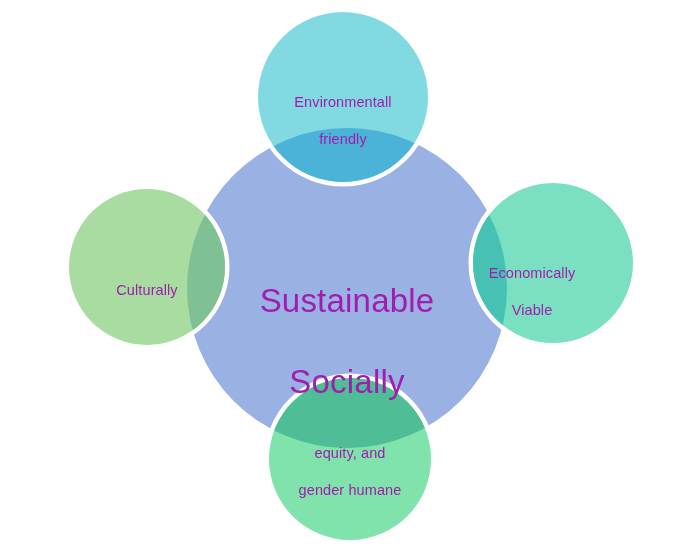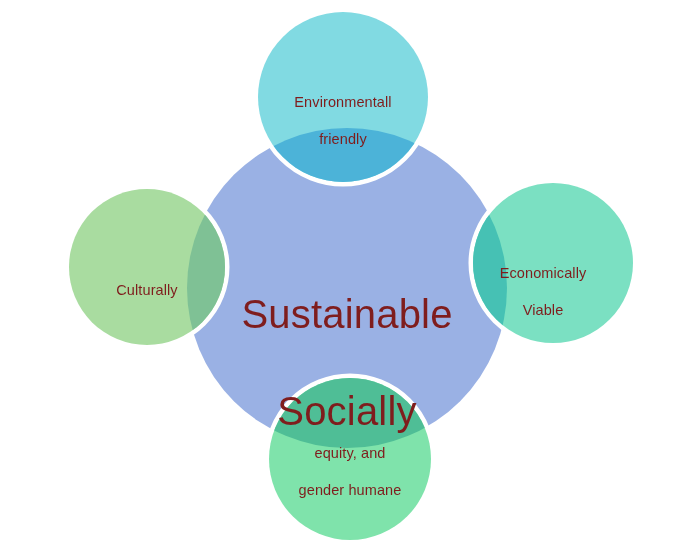--- a/index.html
+++ b/index.html
@@ -22,27 +22,27 @@
     position: absolute;
     top: 0;
     left: 0;
     width: 700px;
     height: 559px;
     display: block;
   }
   .node-label {
     position: absolute;
     text-align: center;
-    color: #7f1d1d;
+    color: #a21caf;
     line-height: 1.18;
     pointer-events: none;
     white-space: pre-line;
   }
   #center-label {
-    font-size: 40px;
+    font-size: 33px;
     letter-spacing: 0.2px;
     line-height: 1.22;
   }
   .satellite-label {
     font-size: 14.5px;
     letter-spacing: 0.1px;
     line-height: 1.28;
   }
   #label-center-wrap {
     left: 197px;
@@ -53,21 +53,21 @@
     left: 263px;
     top: 74px;
     width: 160px;
   }
   #label-left-wrap {
     left: 77px;
     top: 262px;
     width: 140px;
   }
   #label-right-wrap {
-    left: 473px;
+    left: 462px;
     top: 245px;
     width: 140px;
   }
   #label-bottom-wrap {
     left: 270px;
     top: 425px;
     width: 160px;
   }
 </style>
 </head>

